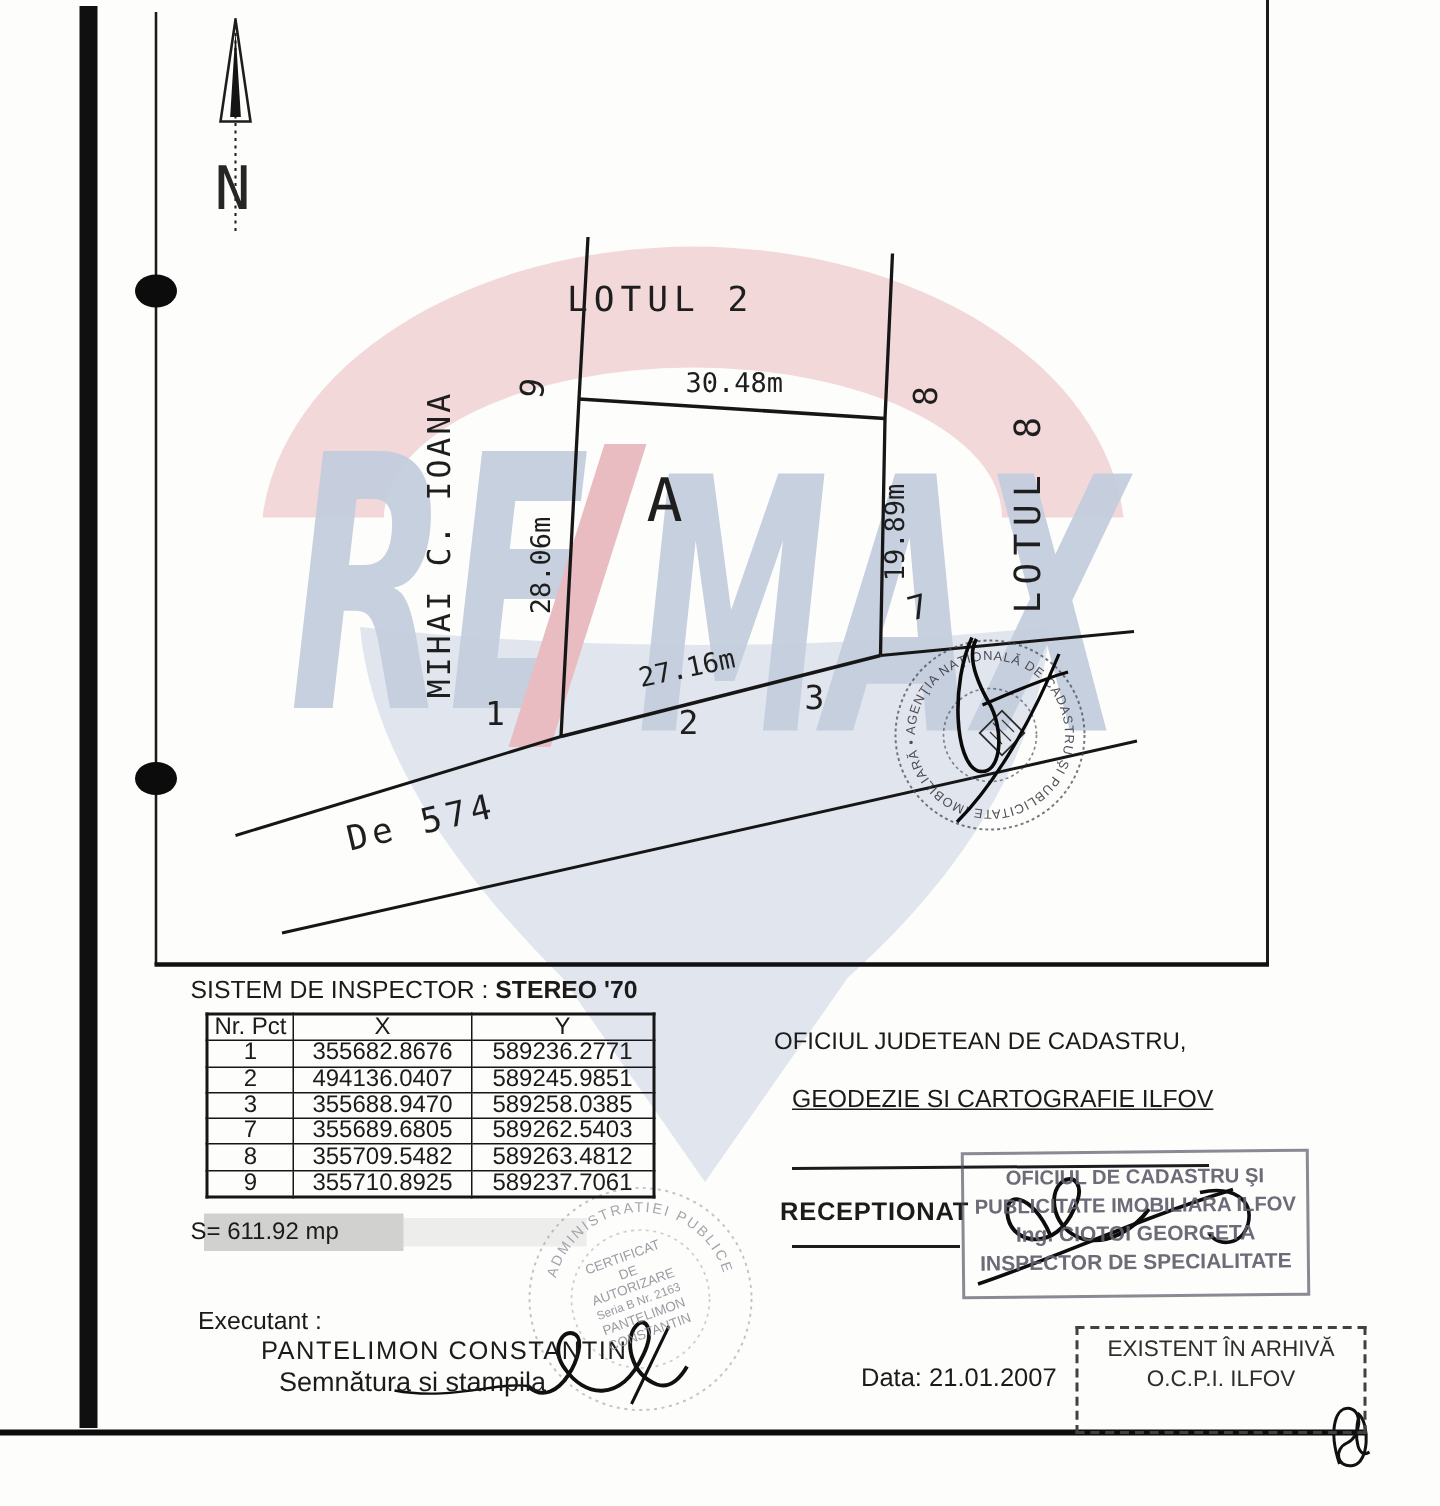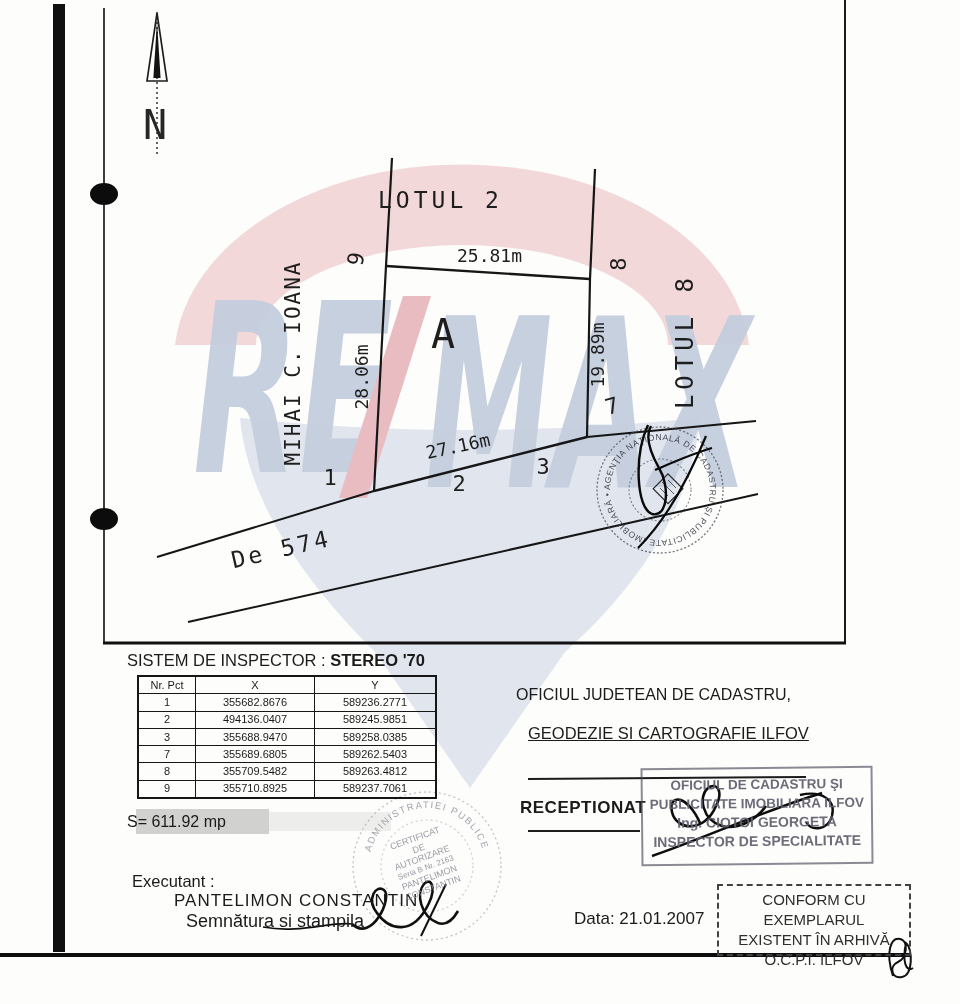--- a/index.html
+++ b/index.html
@@ -7,21 +7,21 @@
        font-family:"Liberation Sans",sans-serif;color:#1b1b1b;}
   .abs{position:absolute;white-space:nowrap;}
   .mono{font-family:"DejaVu Sans Mono",monospace;color:#1e1e1e;}
   .sans{font-family:"Liberation Sans",sans-serif;}
   .ctr{transform:translate(-50%,-50%);}
   svg{position:absolute;left:0;top:0;}
   #wm{z-index:0;}
   #ink{z-index:1;}
   .txt{z-index:2;}
   table.coords{position:absolute;left:137px;top:675px;z-index:2;border-collapse:collapse;
-      border:2.5px solid #161616;font-size:11px;text-align:center;background:transparent;padding-left:29px;}
+      border:2.5px solid #161616;font-size:16px;text-align:center;background:transparent;padding-left:29px;}
   table.coords th,table.coords td{border:1.6px solid #161616;padding:0 4px;height:16.3px;
       font-weight:normal;line-height:1;}
   .col-pct{width:48px}.col-x{width:110px}.col-y{width:112px}
   .stampbox{position:absolute;left:641px;top:767px;width:228px;height:94px;z-index:3;
       border:2px solid rgba(75,75,90,.7);transform:rotate(-.6deg);text-align:center;
       color:#60606e;font-weight:bold;opacity:.92;}
   .stampbox div{line-height:19px;}
   .confbox{position:absolute;left:717px;top:884px;width:190px;height:64px;z-index:2;
       border:2px dashed #414141;text-align:center;color:#2e2e2e;padding-top:4px;box-sizing:content-box;}
   .confbox div{line-height:20px;font-size:15px;}
@@ -108,21 +108,21 @@
     <path d="M 700,823 C 688,795 668,793 672,812 C 676,830 704,834 716,806 C 724,790 716,782 708,788 C 698,796 702,820 722,826 C 738,830 756,820 766,806" stroke-width="2.6"></path>
     <path d="M 652,856 C 700,840 760,812 822,793" stroke-width="2.4"></path>
     <path d="M 800,795 C 822,790 836,800 832,816 C 828,830 812,832 806,822" stroke-width="2.4"></path>
   </g>
 
   <rect x="0" y="953" width="910" height="4" fill="#0d0d0d"></rect>
   <path fill="none" stroke="#111" stroke-width="2" d="M 893,976 C 885,952 891,937 900,939 C 909,941 907,958 898,962 C 889,966 891,979 902,977 C 913,975 913,949 906,943 C 902,961 906,973 913,968"></path>
 </svg>
 
 <div class="abs mono txt" style="left:378px;top:187px;font-size:23px;letter-spacing:4px;">LOTUL 2</div>
-<div class="abs mono txt" style="left:457px;top:245px;font-size:18px;">25.81m</div>
+<div class="abs mono txt" style="left:457px;top:245px;font-size:18px;">30.48m</div>
 <div class="abs mono txt" style="left:431px;top:311px;font-size:40px;">A</div>
 <div class="abs mono txt ctr" style="left:361px;top:377px;font-size:18px;transform:translate(-50%,-50%) rotate(-90deg);">28.06m</div>
 <div class="abs mono txt ctr" style="left:597px;top:355px;font-size:18px;transform:translate(-50%,-50%) rotate(-90deg);">19.89m</div>
 <div class="abs mono txt ctr" style="left:458px;top:446px;font-size:18px;transform:translate(-50%,-50%) rotate(-12deg);">27.16m</div>
 <div class="abs mono txt ctr" style="left:293px;top:363px;font-size:21px;letter-spacing:2px;transform:translate(-50%,-50%) rotate(-90deg);">MIHAI C. IOANA</div>
 <div class="abs mono txt ctr" style="left:685px;top:341px;font-size:24px;letter-spacing:5px;transform:translate(-50%,-50%) rotate(-90deg);">LOTUL 8</div>
 <div class="abs mono txt ctr" style="left:281px;top:549px;font-size:23px;letter-spacing:3px;transform:translate(-50%,-50%) rotate(-13deg);">De 574</div>
 
 <div class="abs mono txt ctr" style="left:356px;top:259px;font-size:22px;transform:translate(-50%,-50%) rotate(-80deg);">9</div>
 <div class="abs mono txt ctr" style="left:618px;top:264px;font-size:22px;transform:translate(-50%,-50%) rotate(-90deg);">8</div>
@@ -201,16 +201,15 @@
   <div>DE</div>
   <div>AUTORIZARE</div>
   <div style="font-size:8px;">Seria B Nr. 2163</div>
   <div>PANTELIMON</div>
   <div>CONSTANTIN</div>
 </div>
 
 <div class="abs sans txt" style="left:574px;top:909px;font-size:17px;">Data: 21.01.2007</div>
 
 <div class="confbox sans">
-  <div>CONFORM CU EXEMPLARUL</div>
   <div>EXISTENT ÎN ARHIVĂ</div>
   <div>O.C.P.I.  ILFOV</div>
 </div>
 
 </body></html>

